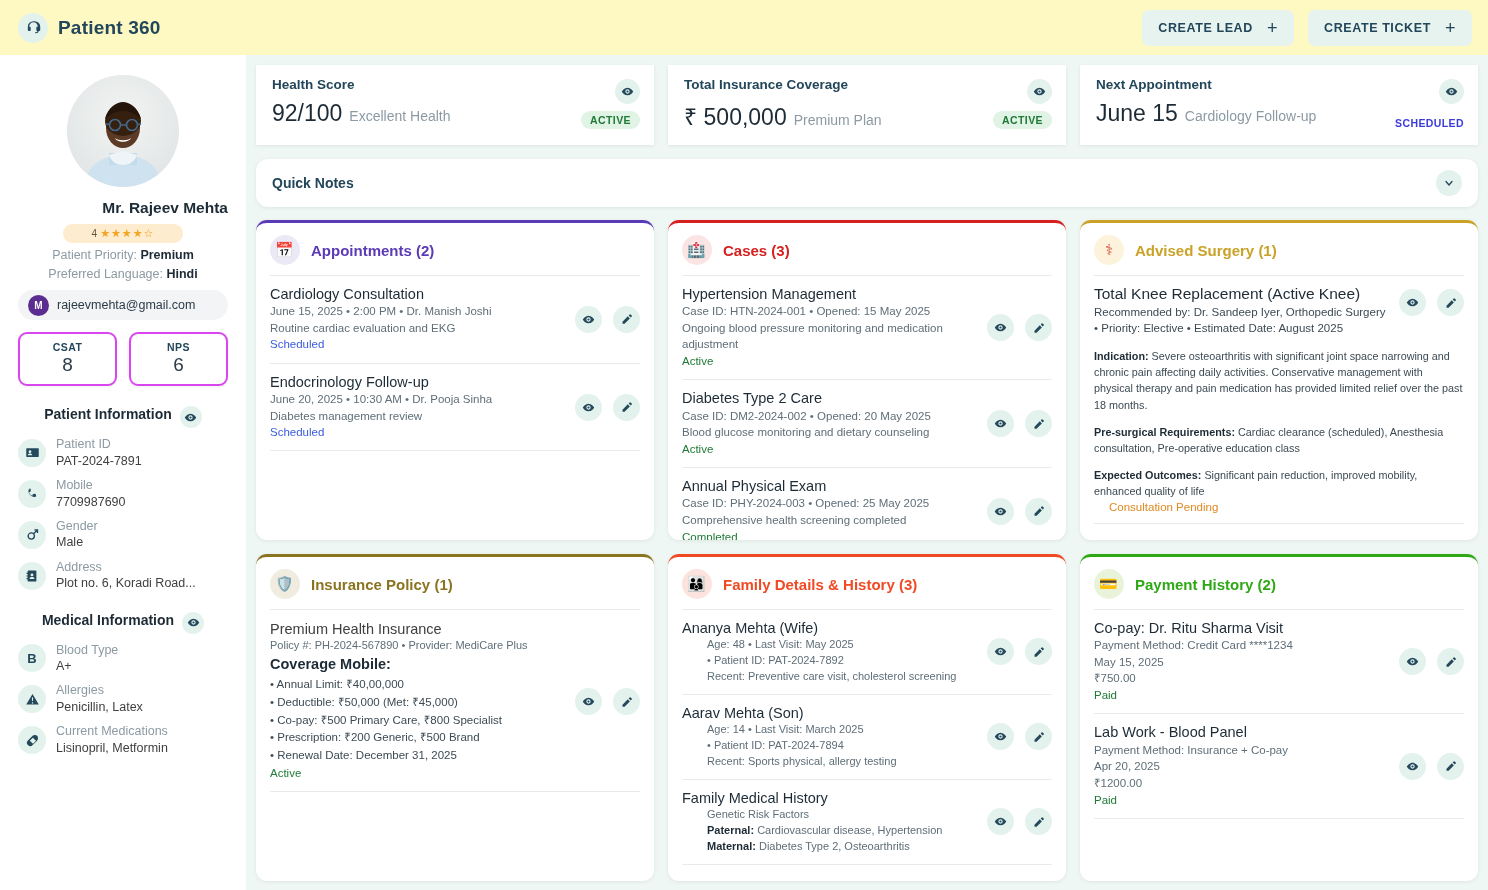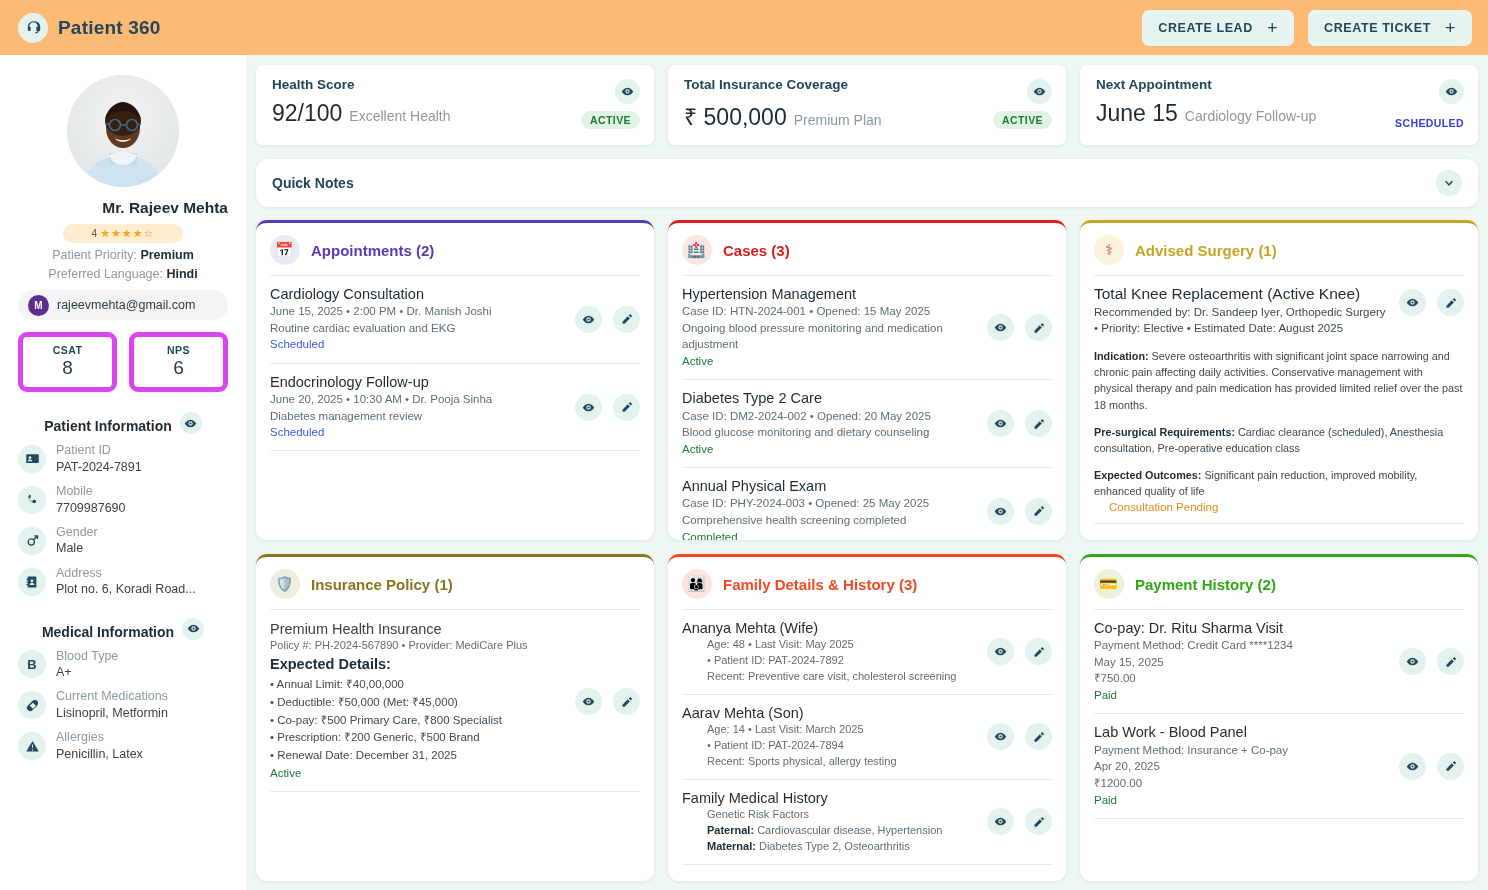--- a/index.html
+++ b/index.html
@@ -7,21 +7,21 @@
   body {
     font-family: "Liberation Sans", sans-serif;
     background: #eef7f4;
     color: #20313f;
     overflow: hidden;
   }
 
   
   .topbar {
     height: 55px;
-    background: #fdba74;
+    background: #fef9c3;
     display: flex;
     align-items: center;
     padding: 0 16px 0 18px;
     position: relative;
     z-index: 5;
   }
   .brand { display: flex; align-items: center; gap: 10px; }
   .brand-badge {
     width: 30px; height: 30px; border-radius: 50%;
     background: #e3f2ec;
@@ -84,29 +84,29 @@
     display: flex; align-items: center; gap: 8px; padding: 0 10px;
   }
   .email-avatar {
     width: 21px; height: 21px; border-radius: 50%; background: #5b2d90;
     color: #fff; font-size: 10px; font-weight: bold;
     display: flex; align-items: center; justify-content: center; flex: none;
   }
   .email-text { font-size: 12.5px; color: #2b3c49; }
   .score-row { display: flex; gap: 12px; margin-top: 12px; }
   .score-box {
-    flex: 1; background: #fff; border: 5px solid #d946ef; border-radius: 9px;
+    flex: 1; background: #fff; border: 2px solid #d946ef; border-radius: 9px;
     padding: 7px 0 8px; text-align: center;
     box-shadow: 0 1px 3px rgba(0,0,0,.06);
   }
   .score-label { font-size: 10.5px; font-weight: bold; color: #22465a; letter-spacing: .4px; }
   .score-value { font-size: 19px; color: #2b3c49; margin-top: 1px; }
 
   .section-head {
-    display: flex; align-items: flex-end; justify-content: center; gap: 8px;
+    display: flex; align-items: flex-start; justify-content: center; gap: 8px;
     margin-top: 20px; margin-bottom: 6px;
   }
   .section-head .title { font-size: 14px; font-weight: bold; color: #1d2b36; }
   .eye-pill {
     width: 22px; height: 22px; border-radius: 50%; background: #e3f2ec;
     display: flex; align-items: center; justify-content: center;
     cursor: pointer;
   }
   .info-row { display: flex; align-items: center; gap: 10px; margin-top: 9px; }
   .info-ico {
@@ -116,21 +116,21 @@
   }
   .info-label { font-size: 12.5px; color: #8c9aa3; line-height: 1.25; }
   .info-value { font-size: 12.5px; color: #404040; line-height: 1.3; }
 
   
   .main {
     flex: 1; padding: 10px 10px 0 10px; overflow: hidden;
   }
   .kpi-row { display: flex; gap: 14px; }
   .kpi {
-    flex: 1; background: #fff; border-radius: 7px;
+    flex: 1; background: #fff; border-radius: 0;
     padding: 12px 16px 14px; position: relative; height: 80px;
     box-shadow: 0 1px 4px rgba(0,0,0,.07);
   }
   .kpi-title { font-size: 13.5px; font-weight: bold; color: #22465a; }
   .kpi-main { margin-top: 8px; display: flex; align-items: baseline; gap: 7px; }
   .kpi-value { font-size: 23px; color: #1d2b36; }
   .kpi-sub { font-size: 14px; color: #8c9aa3; }
   .kpi-eye {
     position: absolute; right: 14px; top: 14px;
     width: 25px; height: 25px; border-radius: 50%; background: #e3f2ec;
@@ -353,37 +353,37 @@
         <span style="font-size:13px;font-weight:bold;">B</span>
       </span>
       <div>
         <div class="info-label">Blood Type</div>
         <div class="info-value">A+</div>
       </div>
     </div>
     <div class="info-row">
       <span class="info-ico">
         <svg width="15" height="15" viewBox="0 0 24 24" fill="currentColor">
+            <path d="M12 3 22 20H2zm0 5.5a1 1 0 0 0-1 1l.25 4.5a.75.75 0 0 0 1.5 0L13 9.5a1 1 0 0 0-1-1zm0 8a1.15 1.15 0 1 0 0 2.3 1.15 1.15 0 0 0 0-2.3z"></path>
+          </svg>
+      </span>
+      <div>
+        <div class="info-label">Allergies</div>
+        <div class="info-value">Penicillin, Latex</div>
+      </div>
+    </div>
+    <div class="info-row">
+      <span class="info-ico">
+        <svg width="15" height="15" viewBox="0 0 24 24" fill="currentColor">
             <path d="M15.5 3.2a5.3 5.3 0 0 1 5.3 5.3c0 1.4-.5 2.7-1.5 3.7l-7.1 7.1a5.3 5.3 0 1 1-7.5-7.5l7.1-7.1a5.2 5.2 0 0 1 3.7-1.5zm-3 4.2-4.8 4.8 5.1 5.1 4.8-4.8z"></path>
           </svg>
       </span>
       <div>
         <div class="info-label">Current Medications</div>
         <div class="info-value">Lisinopril, Metformin</div>
-      </div>
-    </div>
-    <div class="info-row">
-      <span class="info-ico">
-        <svg width="15" height="15" viewBox="0 0 24 24" fill="currentColor">
-            <path d="M12 3 22 20H2zm0 5.5a1 1 0 0 0-1 1l.25 4.5a.75.75 0 0 0 1.5 0L13 9.5a1 1 0 0 0-1-1zm0 8a1.15 1.15 0 1 0 0 2.3 1.15 1.15 0 0 0 0-2.3z"></path>
-          </svg>
-      </span>
-      <div>
-        <div class="info-label">Allergies</div>
-        <div class="info-value">Penicillin, Latex</div>
       </div>
     </div>
   </aside>
 
   <main class="main">
 
     <div class="kpi-row">
       <div class="kpi">
         <div class="kpi-title">Health Score</div>
         <div class="kpi-main">
@@ -597,21 +597,21 @@
       <section class="card r2" style="border-top-color:#8a7420">
         <div class="card-head">
           <span class="card-ico" style="background:#f0ece0">🛡️</span>
           <span class="card-title" style="color:#8a7420">Insurance Policy  (1)</span>
         </div>
         <div class="hr"></div>
         <div class="item" style="align-items:center;padding-top:11px">
           <div class="item-body">
             <div class="ins-title">Premium Health Insurance</div>
             <div class="ins-sub">Policy #: PH-2024-567890 • Provider: MediCare Plus</div>
-            <div class="ins-cov">Expected Details:</div>
+            <div class="ins-cov">Coverage Mobile:</div>
             <ul class="ins-list">
               <li>•  Annual Limit: ₹40,00,000</li>
               <li>• Deductible: ₹50,000 (Met: ₹45,000)</li>
               <li>• Co-pay: ₹500 Primary Care, ₹800 Specialist</li>
               <li>• Prescription: ₹200 Generic, ₹500 Brand</li>
               <li>• Renewal Date: December 31, 2025</li>
             </ul>
             <div class="item-status st-green">Active</div>
           </div>
           <div class="actions">

